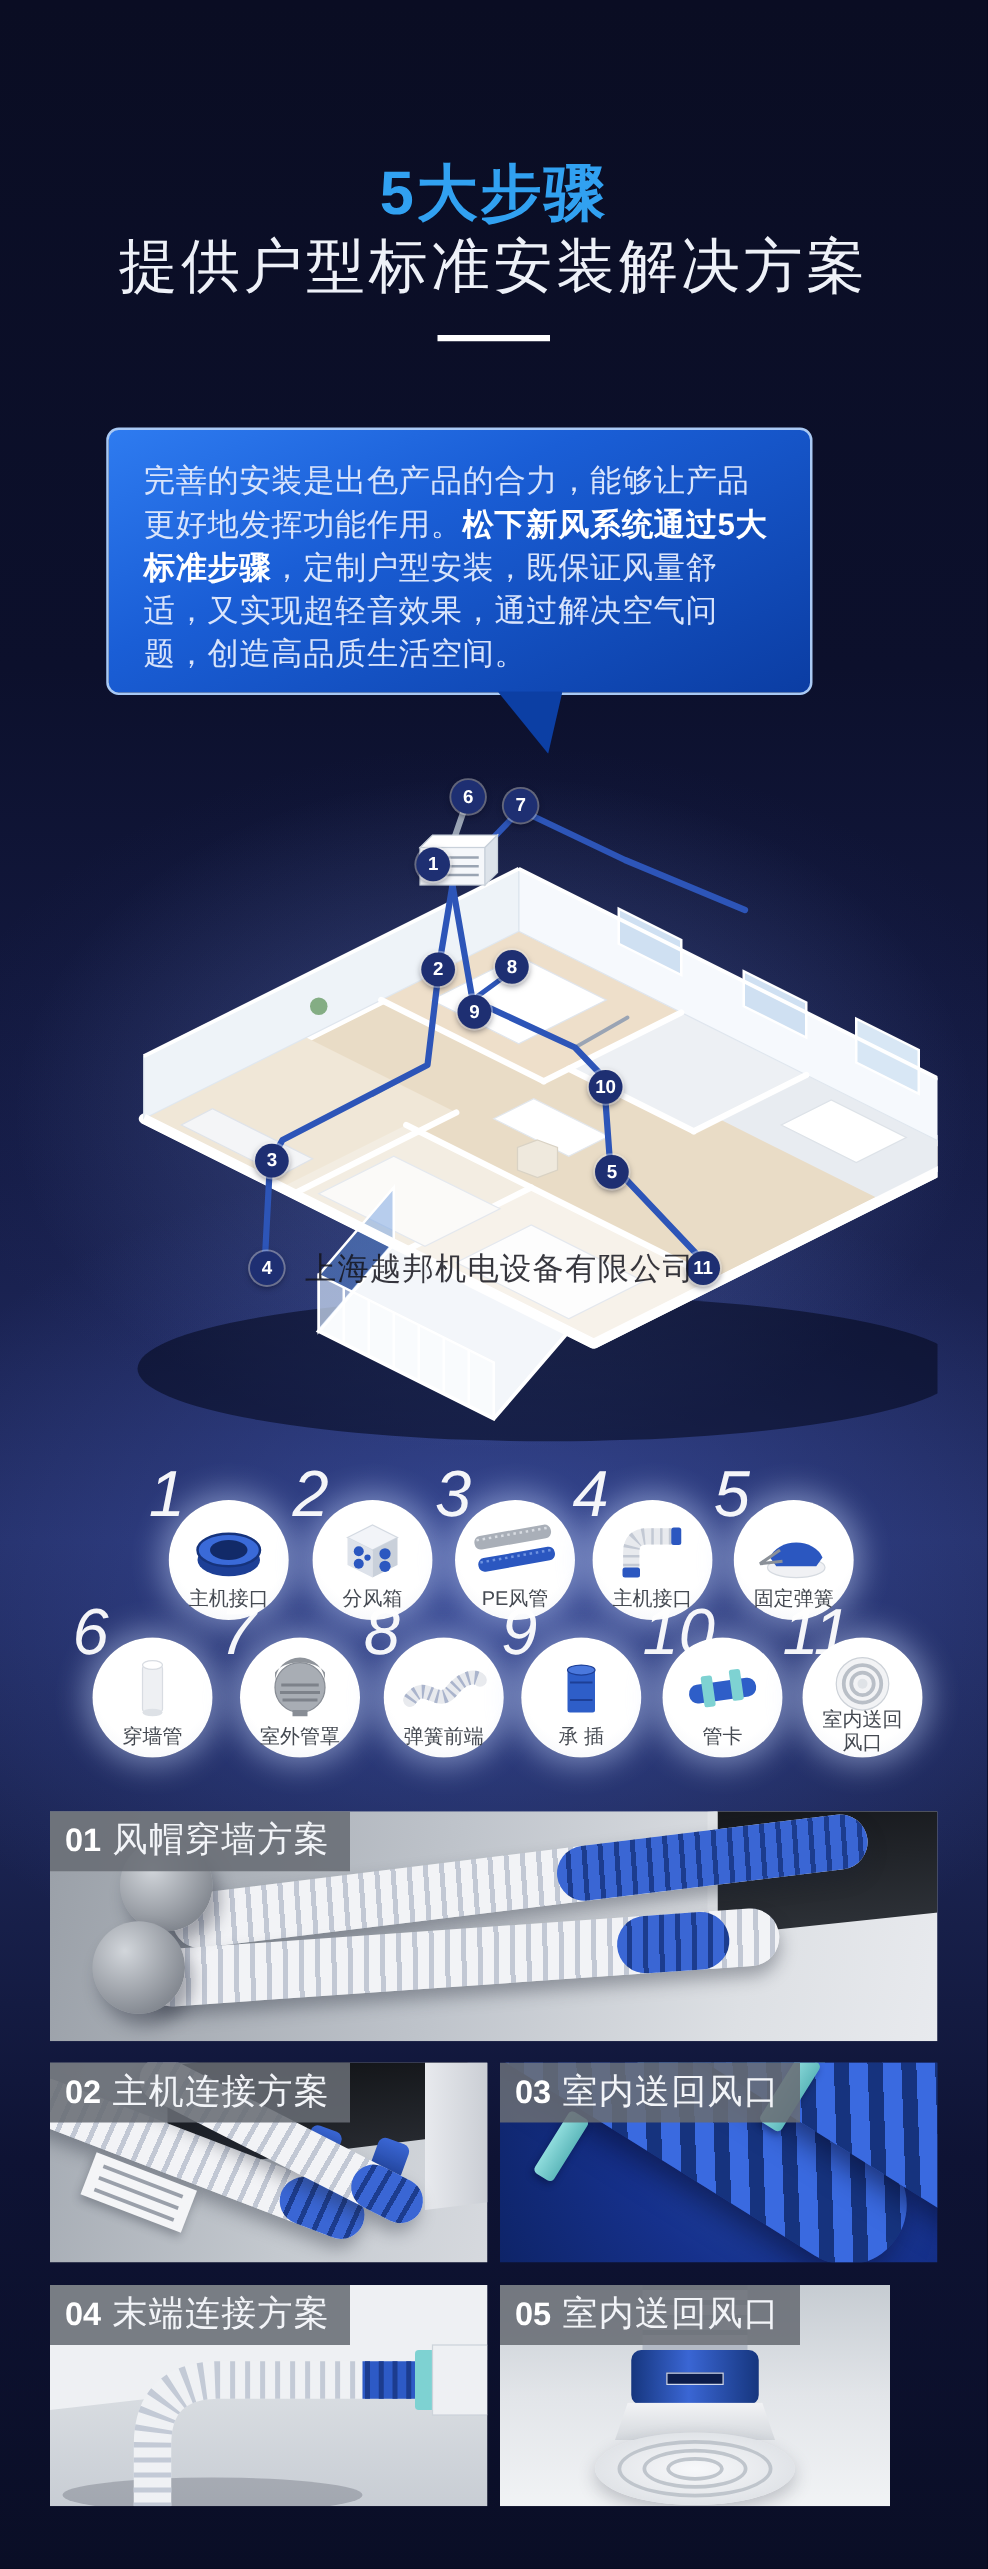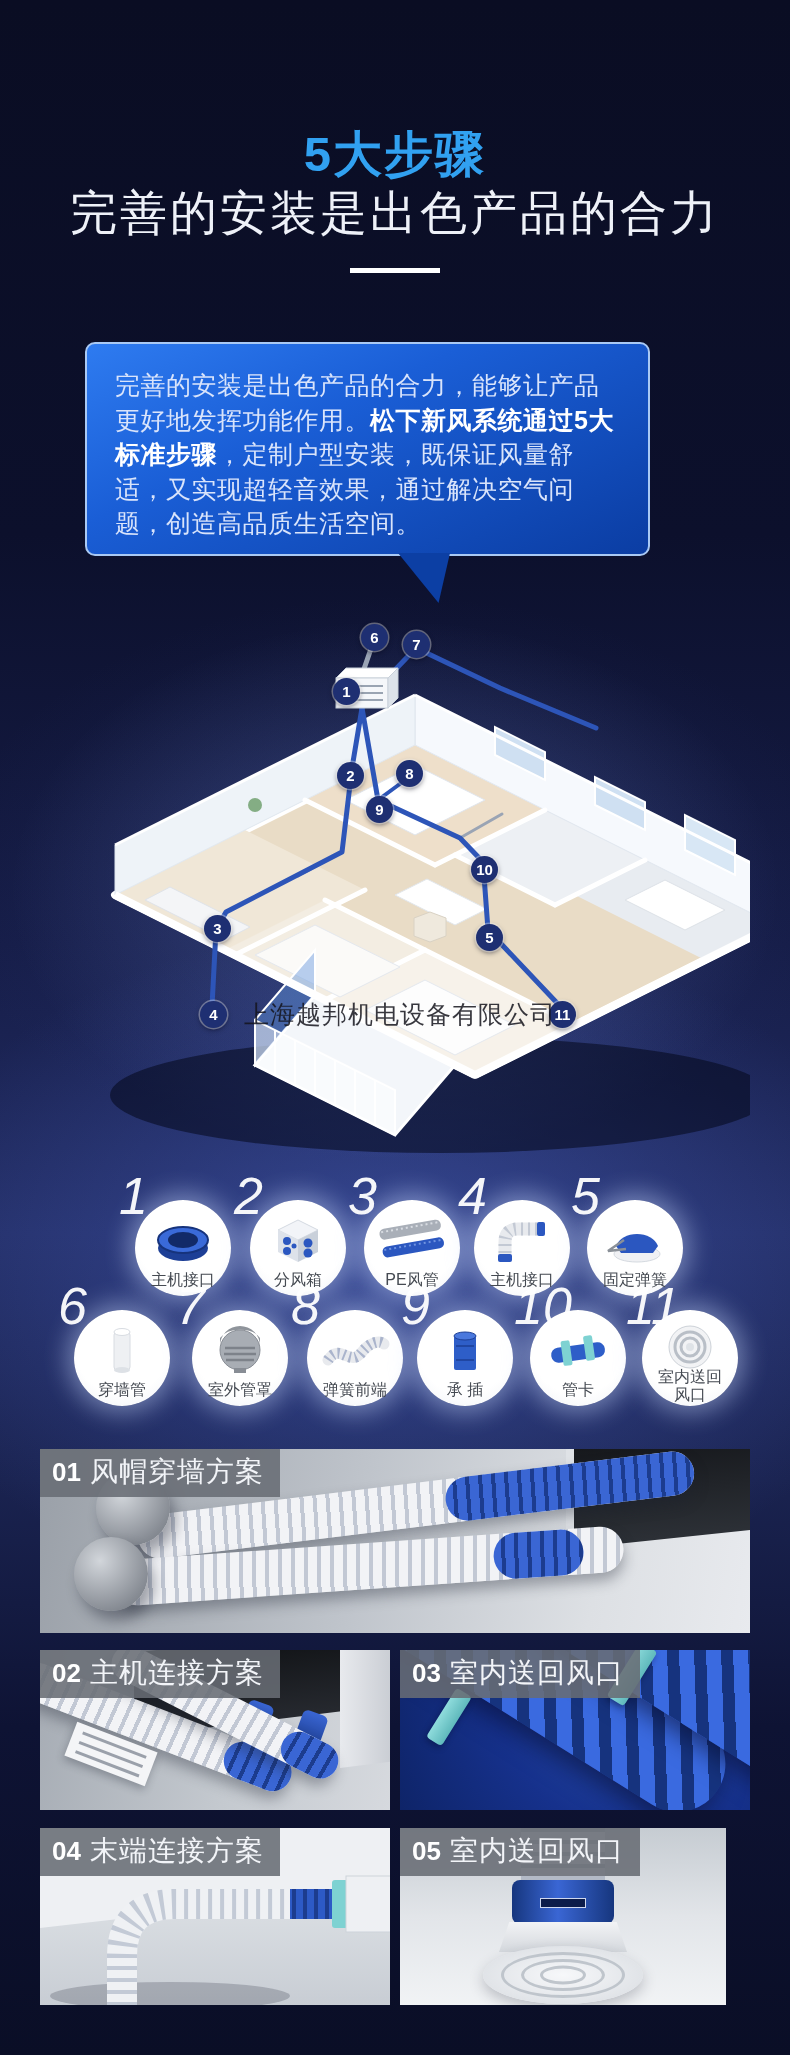--- a/index.html
+++ b/index.html
@@ -49,21 +49,21 @@
   .pi4{left:462px;top:1186px;}.pi5{left:575px;top:1186px;}
   
   .pi6{left:62px;top:1296px;}.pi7{left:180px;top:1296px;}.pi8{left:295px;top:1296px;}
   .pi9{left:405px;top:1296px;}.pi10{left:518px;top:1296px;}.pi11{left:630px;top:1296px;}
   
   .section{position:absolute;overflow:hidden;}
   .s01{left:40px;top:1449px;width:710px;height:184px;}
   .s02{left:40px;top:1650px;width:350px;height:160px;}
   .s03{left:400px;top:1650px;width:350px;height:160px;}
   .s04{left:40px;top:1828px;width:350px;height:177px;}
-  .s05{left:400px;top:1828px;width:312px;height:177px;padding-left:14px;}
+  .s05{left:400px;top:1828px;width:312px;height:177px;}
   .sec-label{position:absolute;left:0;top:0;z-index:6;display:flex;align-items:center;gap:9px;
     background:rgba(104,108,116,.88);padding:4px 16px 6px 12px;}
   .sec-label .num{font-size:26px;font-weight:bold;color:#ffffff;line-height:1.1;}
   .sec-label .ttl{font-size:28px;color:#f2f4f8;letter-spacing:1px;}
   .photo{position:absolute;inset:0;overflow:hidden;}
   
   .ph1{background:linear-gradient(100deg,#9aa0a8 0%,#bfc4cb 45%,#dde0e4 78%,#e8eaee 100%);}
   .ph1 .unit{position:absolute;right:-14px;top:-10px;width:190px;height:100px;
     background:linear-gradient(180deg,#16181c,#2c3036);transform:skewY(-6deg);
     border-left:8px solid #dfe2e6;}
@@ -109,21 +109,21 @@
     border-radius:50%;background:radial-gradient(#f7f8fa,#d7dbe0);box-shadow:0 6px 14px rgba(40,45,60,.25);}
   .ph5 .ring{position:absolute;left:50%;top:50%;transform:translate(-50%,-50%);border:3px solid #bfc5cc;
     border-radius:50%;}
 </style>
 </head>
 <body>
 
 <div class="page">
 
   <div class="title">5大步骤</div>
-  <div class="subtitle">完善的安装是出色产品的合力</div>
+  <div class="subtitle">提供户型标准安装解决方案</div>
   <div class="divider"></div>
 
   <div class="bubble"><span>完善的安装是出色产品的合力，能够让产品更好地发挥功能作用。</span><b>松下新风系统通过5大标准步骤</b><span>，定制户型安装，既保证风量舒适，又实现超轻音效果，通过解决空气问题，创造高品质生活空间。</span></div>
   <div class="bubble-tail"></div>
 
   <div class="plan">
     <div class="plan-glow"></div>
     <svg width="710" height="560" viewBox="0 0 710 560">
       <ellipse cx="400" cy="495" rx="330" ry="58" fill="#04081a" opacity="0.55"></ellipse>
 

